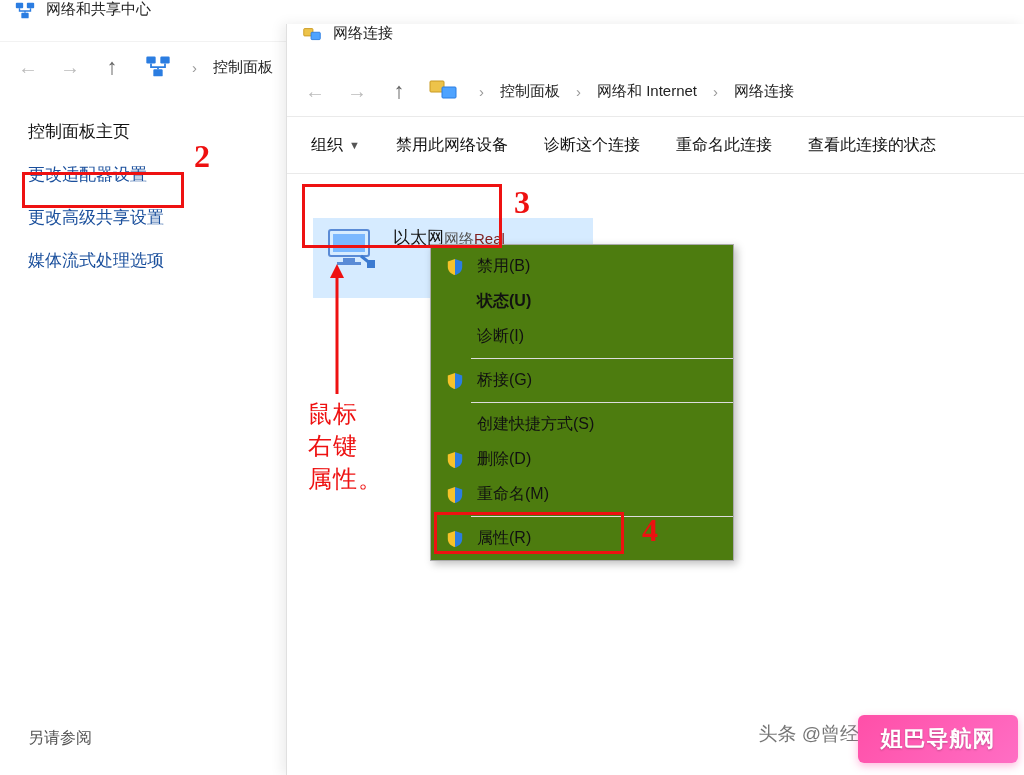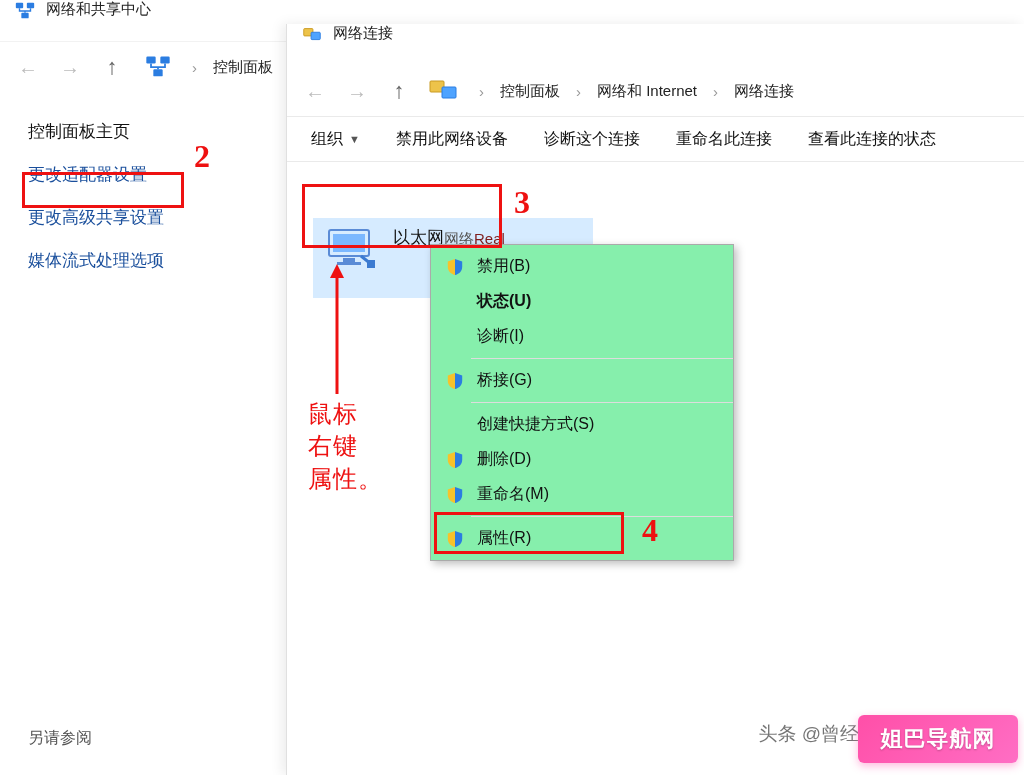--- a/index.html
+++ b/index.html
@@ -78,21 +78,21 @@
     top: 24px;
     width: 738px;
     height: 751px;
     background: #fff;
     border-left: 1px solid #e0e0e0;
     box-shadow: -4px 0 12px rgba(0,0,0,0.08);
   }
   .front-window .titlebar { border-bottom: none; }
 
   .toolbar {
-    height: 46px;
+    height: 58px;
     border-top: 1px solid #eaeaea;
     border-bottom: 1px solid #eaeaea;
     display: flex;
     align-items: center;
     gap: 36px;
     padding: 0 24px;
     font-size: 16px;
     color: #111;
   }
   .toolbar .organize { display:flex; align-items:center; gap:6px; }
@@ -118,21 +118,21 @@
   .adapter-text .l1 { color:#111; font-size:17px; }
   .adapter-text .l2 { color:#555; font-size:15px; margin-top:4px; }
   .adapter-text .l3 { color:#7f1d1d; font-size:15px; margin-top:4px; }
 
   
   .context-menu {
     position: absolute;
     left: 430px;
     top: 244px;
     width: 304px;
-    background: #86efac;
+    background: #4d7c0f;
     border: 1px solid #aaa;
     box-shadow: 3px 3px 8px rgba(0,0,0,0.25);
     padding: 4px 0;
     z-index: 30;
   }
   .cm-item {
     display: flex;
     align-items: center;
     gap: 12px;
     padding: 7px 16px 7px 14px;

